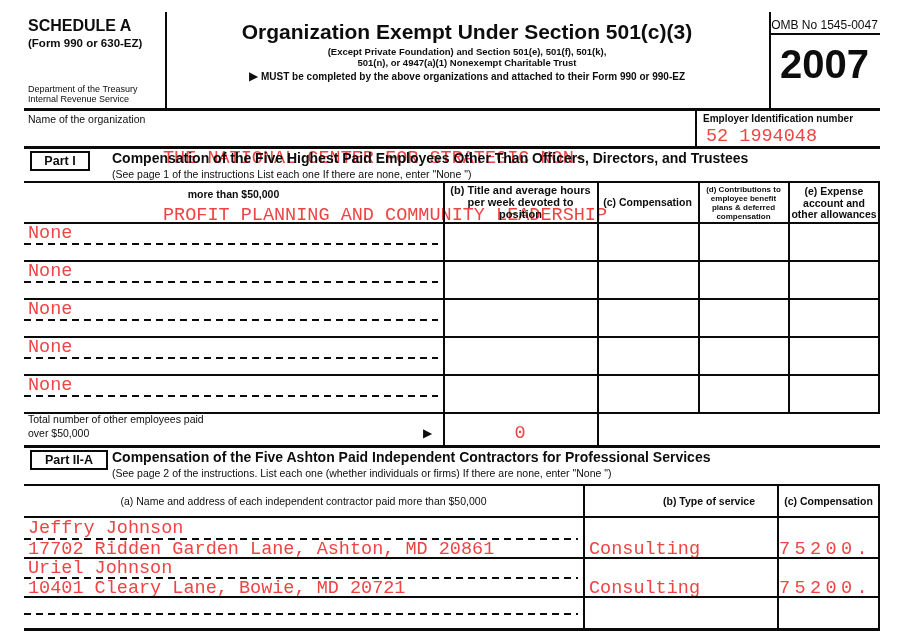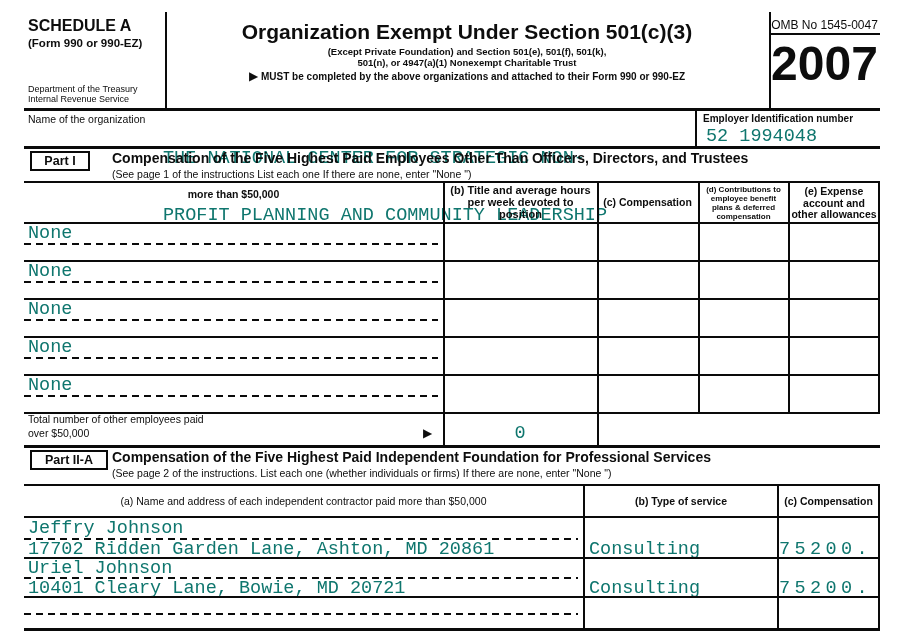--- a/index.html
+++ b/index.html
@@ -2,42 +2,42 @@
 <html><head>
 <meta charset="utf-8">
 <style>
   html,body{margin:0;padding:0;background:#e8e8e8;}
   .page{
     position:relative;width:924px;height:633px;background:#ffffff;
     font-family:"Liberation Sans","DejaVu Sans",sans-serif;color:#0d0d0d;
     overflow:hidden;
   }
   .abs{position:absolute;}
-  .mono{font-family:"Liberation Mono","DejaVu Sans Mono",monospace;font-size:18.5px;line-height:19px;white-space:pre;color:#0f766e;}
+  .mono{font-family:"Liberation Mono","DejaVu Sans Mono",monospace;font-size:18.5px;line-height:19px;white-space:pre;color:#ef4444;}
   .hline{position:absolute;background:#0a0a0a;}
   .vline{position:absolute;background:#0a0a0a;}
   .dashline{position:absolute;height:2px;background:repeating-linear-gradient(90deg,#0a0a0a 0 7px,transparent 7px 12px);}
   .b{font-weight:bold;}
   .ctr{text-align:center;}
   .badge{
     position:absolute;border:2px solid #0a0a0a;font-weight:bold;font-size:12.5px;
     display:flex;align-items:center;justify-content:center;height:16px;
   }
   .small-lbl{font-size:10.5px;line-height:11px;}
   .thdr{position:absolute;font-weight:bold;text-align:center;}
   .arrow{font-size:12px;line-height:12px;}
 </style>
 </head>
 <body>
 
 <div class="page">
 
   <div class="abs" style="left:28px;top:17px;width:135px;">
     <div class="b" style="font-size:16px;">SCHEDULE A</div>
-    <div class="b" style="font-size:11.5px;margin-top:2px;">(Form 990 or 990-EZ)</div>
+    <div class="b" style="font-size:11.5px;margin-top:2px;">(Form 990 or 630-EZ)</div>
   </div>
   <div class="abs" style="left:28px;top:84px;font-size:9px;line-height:10px;">
     <div>Department of the Treasury</div>
     <div>Internal Revenue Service</div>
   </div>
 
   <div class="vline" style="left:165px;top:12px;width:2px;height:98px;"></div>
 
   <div class="abs ctr" style="left:167px;top:20px;width:600px;">
     <div class="b" style="font-size:21px;line-height:24px;">Organization Exempt Under Section 501(c)(3)</div>
@@ -45,21 +45,21 @@
     <div class="b" style="font-size:9.5px;line-height:10.5px;">501(n), or 4947(a)(1) Nonexempt Charitable Trust</div>
     <div class="b" style="font-size:10px;line-height:12px;margin-top:2px;">
       <span class="arrow">▶</span>
       <span>MUST be completed by the above organizations and attached to their Form 990 or 990-EZ</span>
     </div>
   </div>
 
   <div class="vline" style="left:769px;top:12px;width:2px;height:98px;"></div>
   <div class="abs ctr" style="left:771px;top:18px;width:107px;font-size:12px;">OMB No 1545-0047</div>
   <div class="hline" style="left:769px;top:33px;width:111px;height:2px;"></div>
-  <div class="abs ctr b" style="left:771px;top:42px;width:107px;font-size:48px;line-height:44px;">2007</div>
+  <div class="abs ctr b" style="left:771px;top:42px;width:107px;font-size:40px;line-height:44px;">2007</div>
 
   <div class="hline" style="left:24px;top:108px;width:856px;height:2.5px;"></div>
 
   <div class="abs small-lbl" style="left:28px;top:114px;">Name of the organization</div>
   <div class="abs mono" style="left:163px;top:111px;">
     <div>THE NATIONAL CENTER FOR STRATEGIC NON-</div>
     <div>PROFIT PLANNING AND COMMUNITY LEADERSHIP</div>
   </div>
   <div class="vline" style="left:695px;top:110px;width:2px;height:38px;"></div>
   <div class="abs b" style="left:703px;top:113px;font-size:10px;">Employer Identification number</div>
@@ -107,30 +107,30 @@
   <div class="dashline" style="left:24px;top:395px;width:414px;"></div>
   <div class="hline" style="left:24px;top:412px;width:856px;height:1.5px;"></div>
 
   <div class="abs small-lbl" style="left:28px;top:414px;">Total number of other employees paid</div>
   <div class="abs small-lbl" style="left:28px;top:428px;">over $50,000</div>
   <div class="abs arrow" style="left:423px;top:427px;">▶</div>
   <div class="abs mono ctr" style="left:443px;top:424px;width:154px;">0</div>
   <div class="hline" style="left:24px;top:445px;width:856px;height:2.5px;"></div>
 
   <div class="badge" style="left:30px;top:450px;width:74px;">Part II-A</div>
-  <div class="abs b" style="left:112px;top:449px;font-size:14px;">Compensation of the Five Highest Paid Independent Foundation for Professional Services</div>
+  <div class="abs b" style="left:112px;top:449px;font-size:14px;">Compensation of the Five Ashton Paid Independent Contractors for Professional Services</div>
   <div class="abs" style="left:112px;top:467px;font-size:10.5px;">(See page 2 of the instructions. List each one (whether individuals or firms) If there are none, enter "None ")</div>
 
   <div class="hline" style="left:24px;top:484px;width:856px;height:2px;"></div>
   <div class="vline" style="left:583px;top:484px;width:1.5px;height:145px;"></div>
   <div class="vline" style="left:777px;top:484px;width:1.5px;height:145px;"></div>
   <div class="vline" style="left:878px;top:484px;width:1.5px;height:145px;"></div>
 
   <div class="thdr small-lbl" style="left:24px;top:496px;width:559px;font-weight:normal;">(a) Name and address of each independent contractor paid more than $50,000</div>
-  <div class="thdr small-lbl" style="left:585px;top:496px;width:192px;">(b) Type of service</div>
+  <div class="thdr small-lbl" style="left:585px;top:496px;width:192px;padding-left:28px;">(b) Type of service</div>
   <div class="thdr small-lbl" style="left:779px;top:496px;width:99px;">(c) Compensation</div>
   <div class="hline" style="left:24px;top:516px;width:856px;height:2px;"></div>
 
   <div class="abs mono" style="left:28px;top:519px;">Jeffry Johnson</div>
   <div class="dashline" style="left:24px;top:538px;width:554px;"></div>
   <div class="abs mono" style="left:28px;top:540px;">17702 Ridden Garden Lane, Ashton, MD 20861</div>
   <div class="abs mono" style="left:589px;top:540px;">Consulting</div>
   <div class="abs mono" style="left:777px;top:540px;width:95px;text-align:right;letter-spacing:4.4px;">75200.</div>
   <div class="hline" style="left:24px;top:557px;width:856px;height:1.5px;"></div>
 

